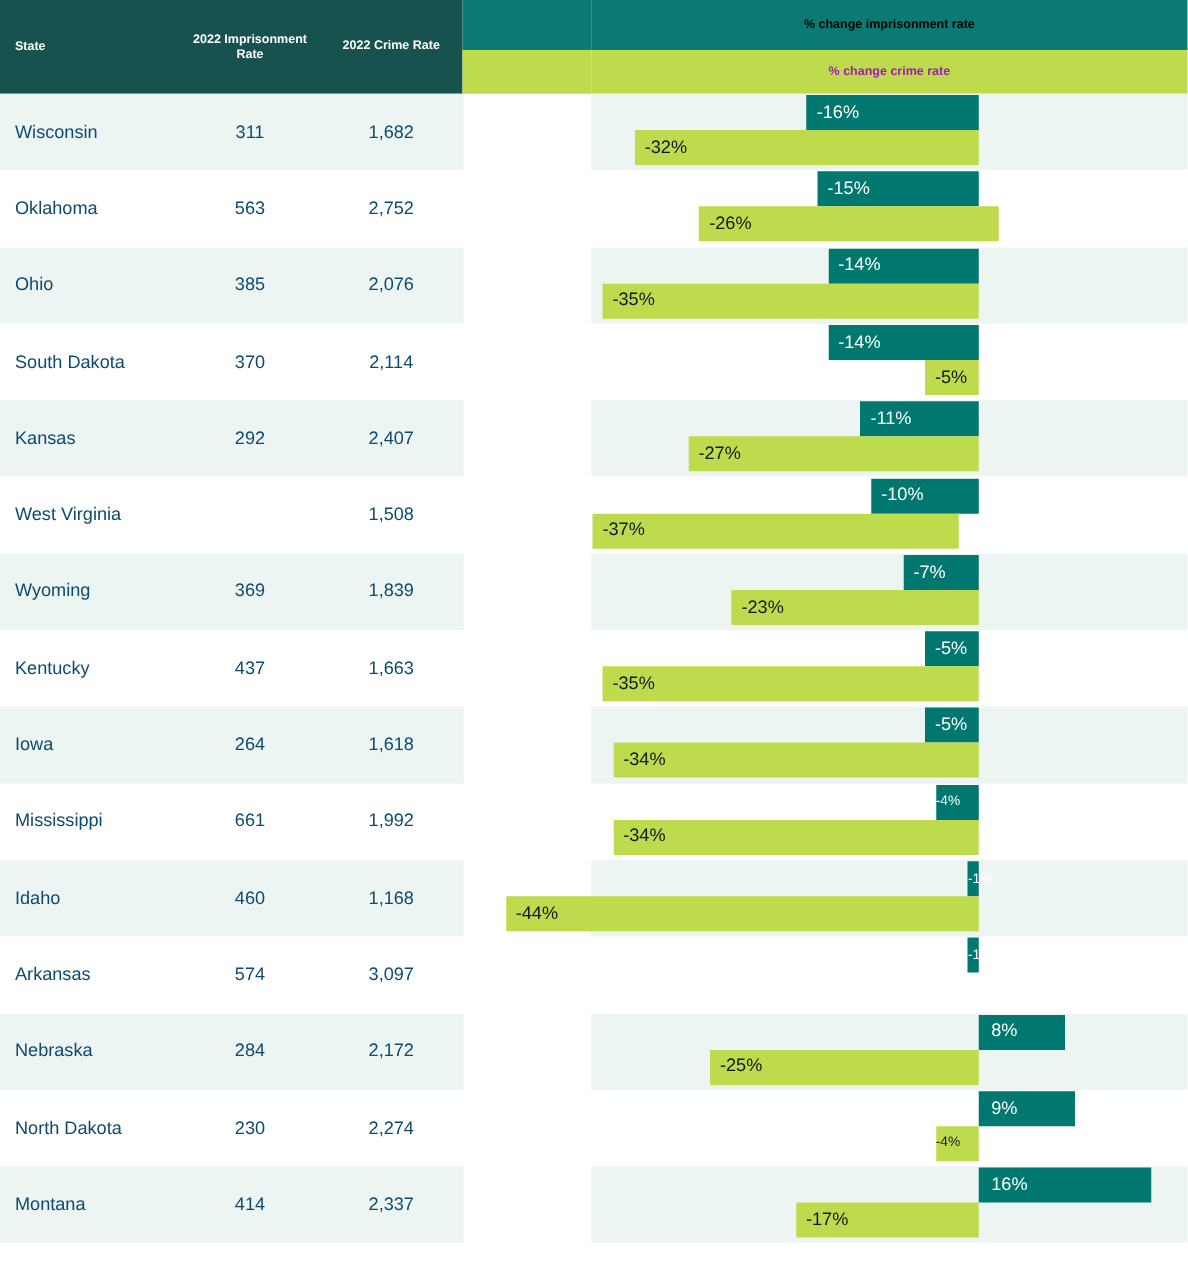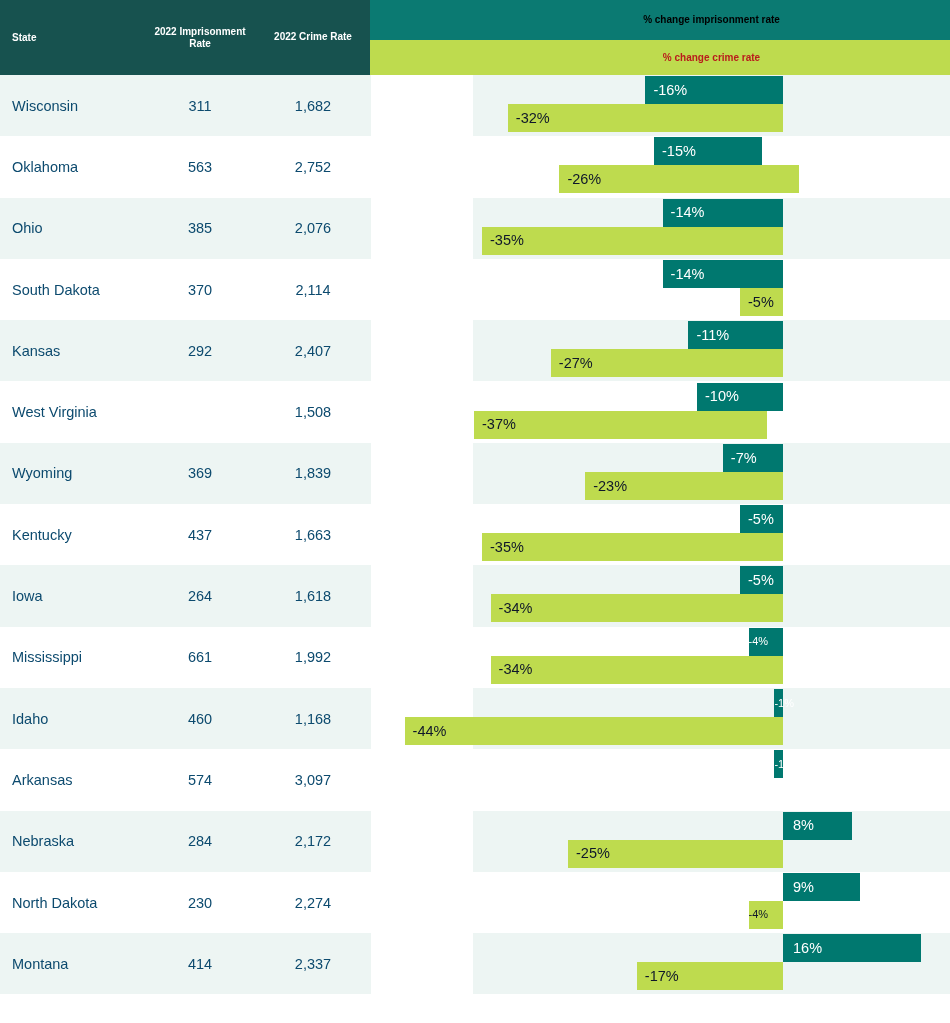--- a/index.html
+++ b/index.html
@@ -99,21 +99,21 @@
     color: #000000;
   }
   .th-bar-crime {
     left: 473px;
     top: 40px;
     width: 477px;
     height: 35px;
     background: #bedb4e;
     justify-content: center;
     text-align: center;
-    color: #b91c1c;
+    color: #a21caf;
   }
 
   
   .tbody {
     position: absolute;
     left: 0;
     top: 75px;
     width: 950px;
     height: 948px;
   }
@@ -242,21 +242,21 @@
           </div>
         </div>
       </div>
       <div class="row" style="top: 61.3px; height: 61.3px;">
         <div class="row-stripe-left"></div>
         <div class="row-stripe-right"></div>
         <div class="cell c-state">Oklahoma</div>
         <div class="cell c-imp">563</div>
         <div class="cell c-crime">2,752</div>
         <div class="bars">
-          <div class="bar bar-imp" style="width: 108px; left: 654px; top: 1px;">
+          <div class="bar bar-imp" style="width: 129px; left: 654px; top: 1px;">
             <span class="bar-label lbl-in-left">-15%</span>
           </div>
           <div class="bar bar-crime" style="width: 240px; left: 559.4px; top: 29px;">
             <span class="bar-label lbl-in-left">-26%</span>
           </div>
         </div>
       </div>
       <div class="row alt" style="top: 122.6px; height: 61.3px;">
         <div class="row-stripe-left"></div>
         <div class="row-stripe-right"></div>

